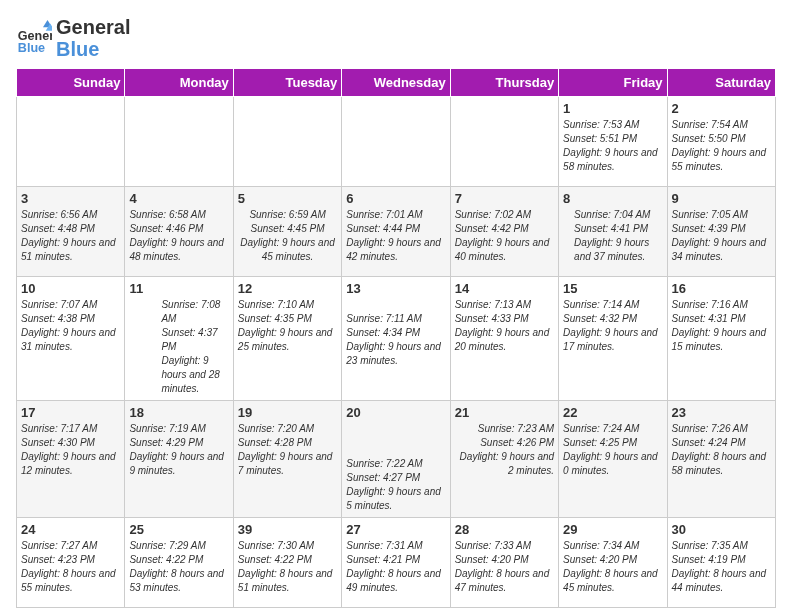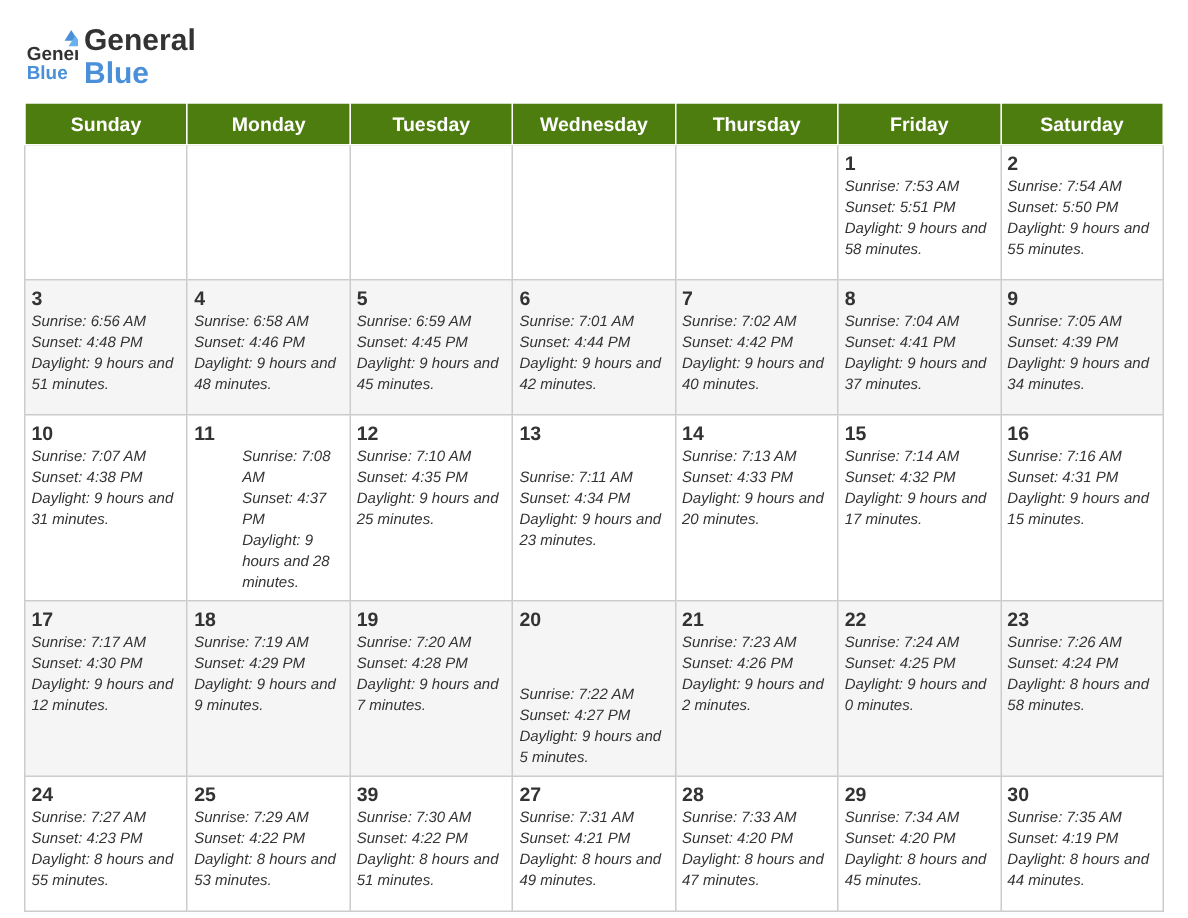--- a/index.html
+++ b/index.html
@@ -45,24 +45,24 @@
     .location-title {
       font-size: 16px;
       color: #555;
     }
     table {
       width: 100%;
       border-collapse: collapse;
       font-size: 11px;
     }
     th {
-      background-color: #4d7c0f;
+      background-color: #a21caf;
       color: #fff;
       padding: 6px 4px;
-      text-align: center;
+      text-align: right;
       font-size: 13px;
       font-weight: bold;
       border: 1px solid #fff;
     }
     td {
       border: 1px solid #ccc;
       vertical-align: top;
       padding: 4px;
       width: 14.28%;
       height: 90px;
@@ -150,39 +150,39 @@
 Daylight: 9 hours and 51 minutes.</div>
         </td>
         <td>
           <span class="day-num">4</span>
           <div class="cell-text" style="white-space: pre-line;">Sunrise: 6:58 AM
 Sunset: 4:46 PM
 Daylight: 9 hours and 48 minutes.</div>
         </td>
         <td>
           <span class="day-num">5</span>
-          <div class="cell-text" style="white-space: pre-line;">Sunrise: 6:59 AM
+          <div class="cell-text" style="white-space: pre-line; text-align: center;">Sunrise: 6:59 AM
 Sunset: 4:45 PM
 Daylight: 9 hours and 45 minutes.</div>
         </td>
         <td>
           <span class="day-num">6</span>
           <div class="cell-text" style="white-space: pre-line;">Sunrise: 7:01 AM
 Sunset: 4:44 PM
 Daylight: 9 hours and 42 minutes.</div>
         </td>
         <td>
           <span class="day-num">7</span>
           <div class="cell-text" style="white-space: pre-line;">Sunrise: 7:02 AM
 Sunset: 4:42 PM
 Daylight: 9 hours and 40 minutes.</div>
         </td>
         <td>
           <span class="day-num">8</span>
-          <div class="cell-text" style="white-space: pre-line;">Sunrise: 7:04 AM
+          <div class="cell-text" style="white-space: pre-line; margin-left: 11px;">Sunrise: 7:04 AM
 Sunset: 4:41 PM
 Daylight: 9 hours and 37 minutes.</div>
         </td>
         <td>
           <span class="day-num">9</span>
           <div class="cell-text" style="white-space: pre-line;">Sunrise: 7:05 AM
 Sunset: 4:39 PM
 Daylight: 9 hours and 34 minutes.</div>
         </td>
       </tr>
@@ -250,21 +250,21 @@
 Daylight: 9 hours and 7 minutes.</div>
         </td>
         <td>
           <span class="day-num">20</span>
           <div class="cell-text" style="white-space: pre-line; margin-top: 37px;">Sunrise: 7:22 AM
 Sunset: 4:27 PM
 Daylight: 9 hours and 5 minutes.</div>
         </td>
         <td>
           <span class="day-num">21</span>
-          <div class="cell-text" style="white-space: pre-line;">Sunrise: 7:23 AM
+          <div class="cell-text" style="white-space: pre-line; text-align: right;">Sunrise: 7:23 AM
 Sunset: 4:26 PM
 Daylight: 9 hours and 2 minutes.</div>
         </td>
         <td>
           <span class="day-num">22</span>
           <div class="cell-text" style="white-space: pre-line;">Sunrise: 7:24 AM
 Sunset: 4:25 PM
 Daylight: 9 hours and 0 minutes.</div>
         </td>
         <td>

